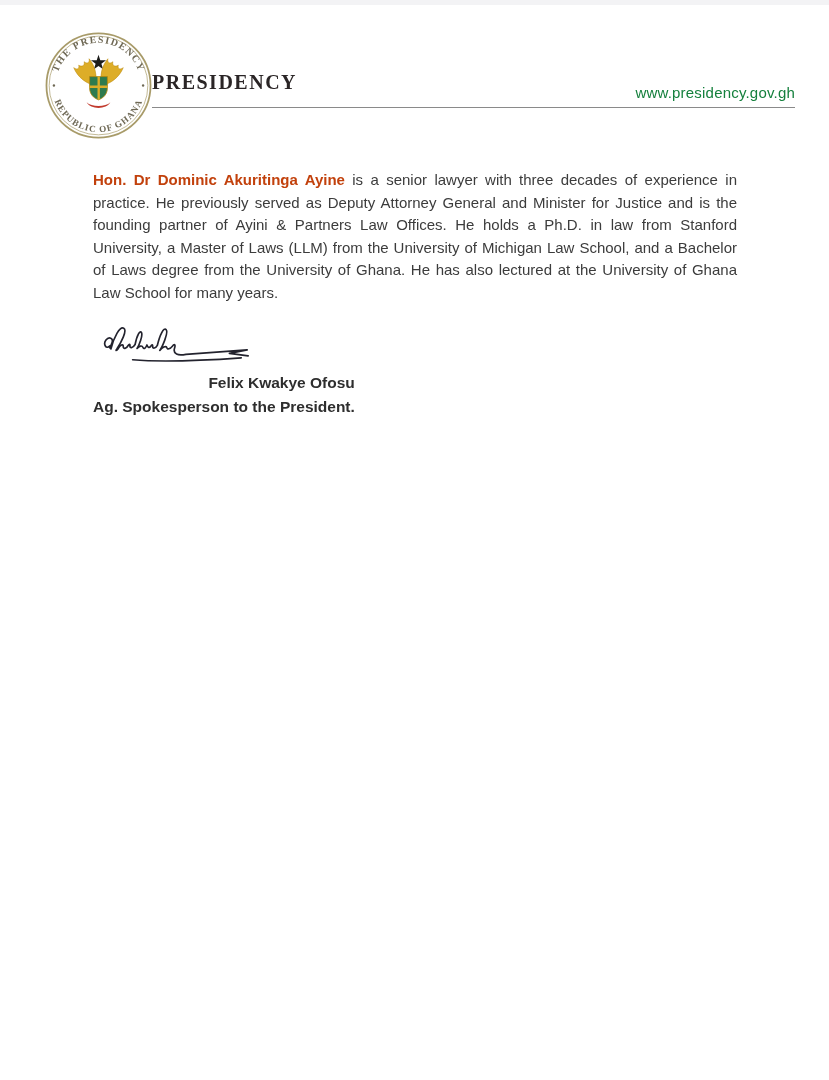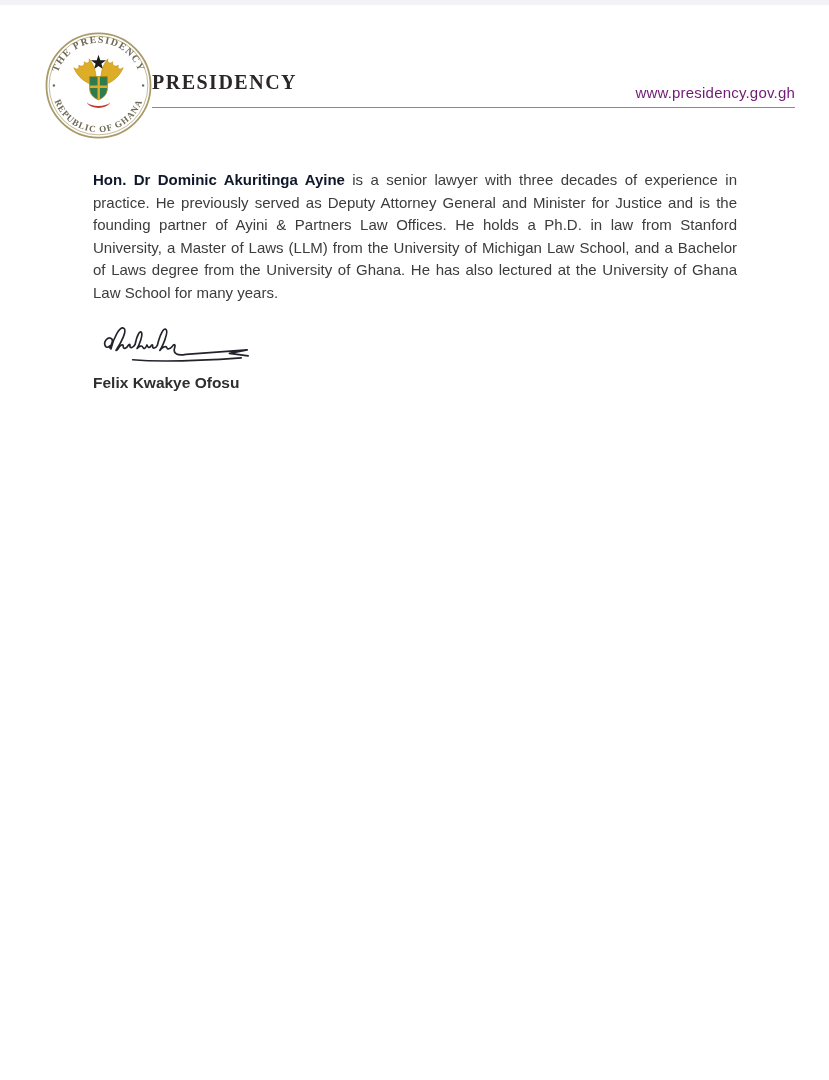--- a/index.html
+++ b/index.html
@@ -21,36 +21,36 @@
   .org-title {
     position:absolute; left:152px; top:70px;
     font-family:"Liberation Serif", serif;
     font-weight:bold;
     font-size:20px; line-height:24px;
     letter-spacing:1.5px;
     color:#2a2526;
   }
   .website {
     position:absolute; right:34px; top:84px;
-    font-size:15px; color:#701a75;
+    font-size:15px; color:#15803d;
     letter-spacing:0.2px;
     margin-left:20px;
   }
   .header-rule {
     position:absolute; left:152px; top:107px; width:643px; height:0;
     border-top:1.6px solid #8a8a8a;
   }
   
   .bio {
     position:absolute; left:93px; top:154px; width:644px;
     font-size:15px; line-height:22.6px;
     color:#3c3c3c;
     text-align:justify;
   }
-  .bio strong { color:#0f172a;margin-top:12px; }
+  .bio strong { color:#c2410c;margin-top:12px; }
   
   .signature {
     position:absolute; left:103px; top:320px; width:158px; height:46px;
   }
   .signatory {
     position:absolute; left:93px; top:371px;
     font-size:15.5px; line-height:23.5px;
     font-weight:bold; color:#2e2e2e;text-align:right;
   }
 </style>
@@ -109,15 +109,16 @@
              C27 28.5 30 28.5 32.5 24.5 C34.5 15 37.5 9.5 39 12.5 C40.5 15.5 36.5 25.5 34.5 28.5
              C36.5 26 39.5 25 40.5 27.5 C41.5 30 43.5 27.5 44.5 25 C45.2 27 46.5 29 48.5 26
              C49.5 24.3 50.5 24.6 50.3 26.6 C50 29 53.5 28.5 55 25.5 C57.5 15 61.5 6.5 64 9.5
              C66.5 12.5 60 27 57.5 30.5 C60 27.5 63.5 25.5 64.5 27.5 C65 30 68 29 70.5 26
              C72.5 23.5 73.5 25 72.5 28 C70.5 34.5 76 36 84 34.5 L146 30 L128 33.5 L147 36
              M30 40 C60 42.5 105 40.5 140 38" fill="none" stroke-width="1.7" stroke-linecap="round" stroke-linejoin="round" stroke="#23232e"></path>
   </svg>
 
   <div class="signatory">
     <div>Felix Kwakye Ofosu</div>
+    <div>Ag. Spokesperson to the President.</div>
   </div>
 
 </div>
 
 </body></html>

